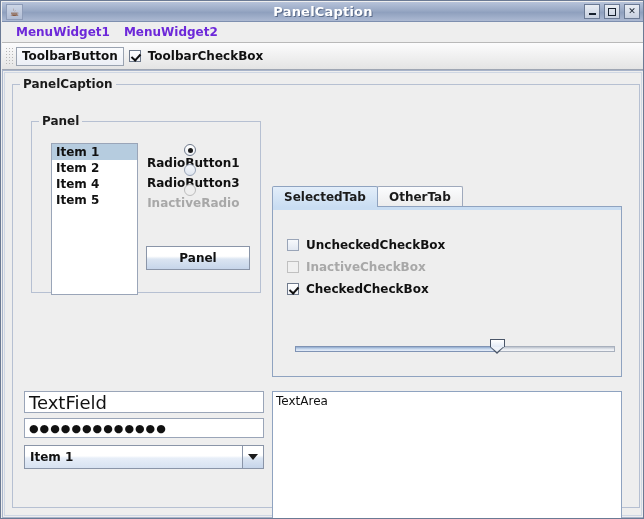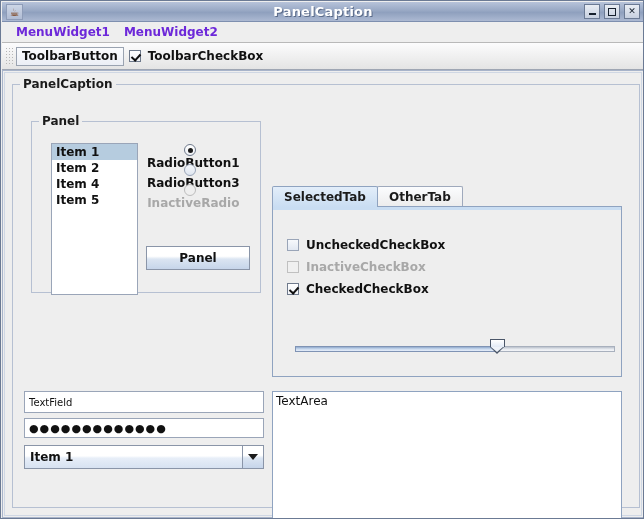--- a/index.html
+++ b/index.html
@@ -401,21 +401,21 @@
     border-left: 6px solid transparent;
     border-right: 6px solid transparent;
     border-top: 5.5px solid #eef2f9;
   }
   
   .textfield {
     position: absolute;
     background: #ffffff;
     border: 1px solid #9aa5b8;
     box-sizing: border-box;
-    font-size: 10px;
+    font-size: 18px;
     color: #111;
     display: flex;
     align-items: center;
     padding-left: 4px;
     font-family: "DejaVu Sans", "Liberation Sans", sans-serif;
   }
   #textField { left: 11px; top: 306px; width: 240px; height: 22px; }
   #passwordField { left: 11px; top: 333px; width: 240px; height: 20px; letter-spacing: 1px; font-size: 11px; }
   
   #combo {

